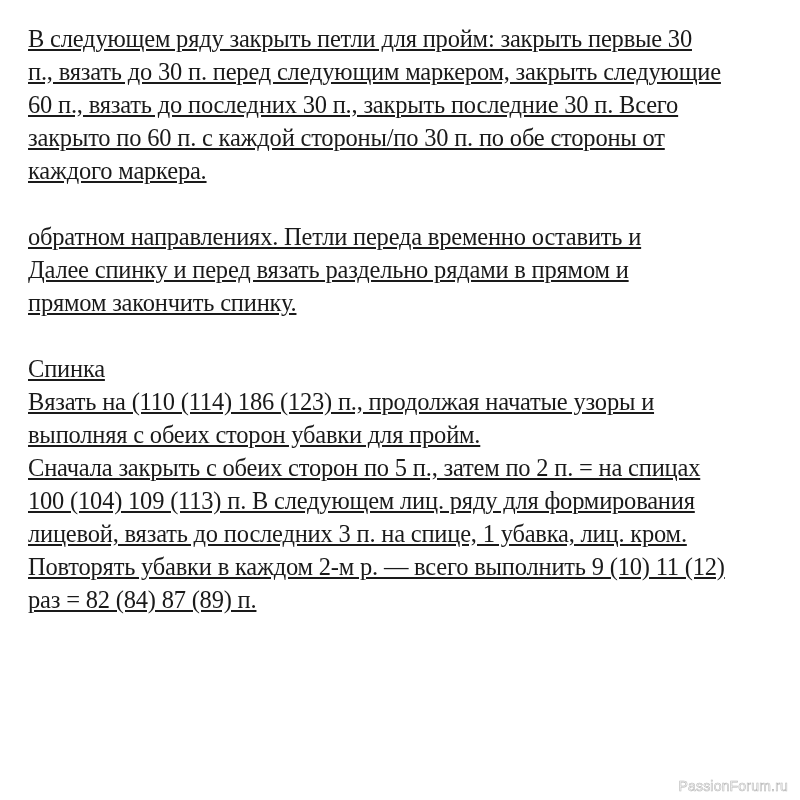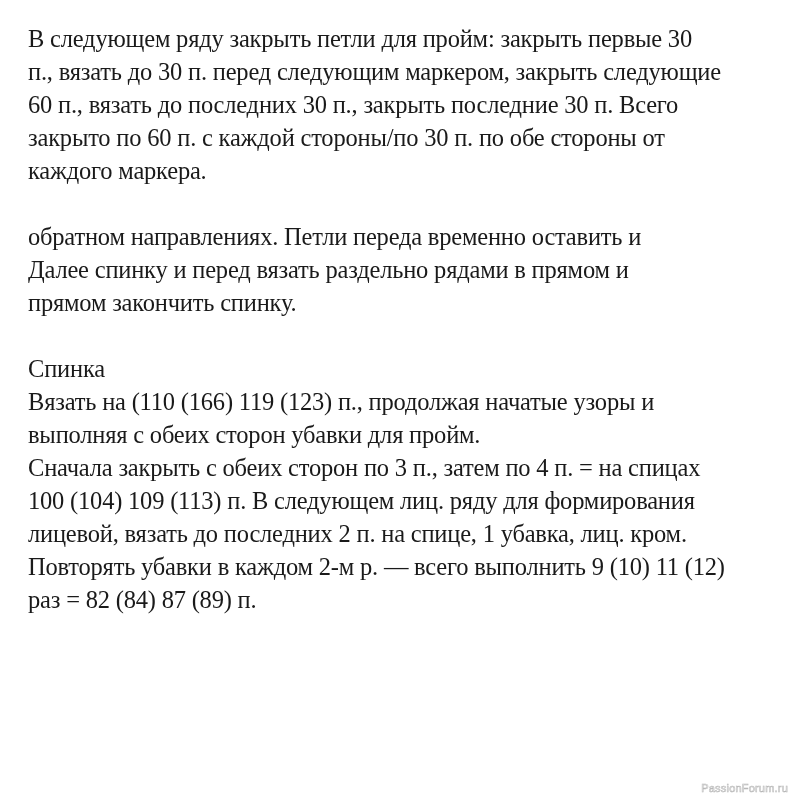--- a/index.html
+++ b/index.html
@@ -16,35 +16,36 @@
     .page {
       position: absolute;
       left: 28px;
       top: 22px;
       width: 760px;
       font-family: "Liberation Serif", "DejaVu Serif", serif;
       font-size: 24.5px;
       line-height: 33px;
       color: #1a1a1a;
       letter-spacing: -0.2px;
+      text-decoration: underline;
     }
     .line {
       display: block;
       white-space: nowrap;
     }
     .blank {
       display: block;
       height: 33px;
     }
     .watermark {
       position: absolute;
       right: 12px;
       bottom: 6px;
       font-family: "Liberation Sans", "DejaVu Sans", sans-serif;
-      font-size: 11px;
+      font-size: 14px;
       color: #ffffff;
       -webkit-text-stroke: 0.6px #b8b8b8;
       letter-spacing: 0.2px;
     }
   </style>
 </head>
 <body>
 
 <div class="page">
 
@@ -61,25 +62,25 @@
   <div>
     <span class="line">обратном направлениях. Петли переда временно оставить и</span>
     <span class="line">Далее спинку и перед вязать раздельно рядами в прямом и</span>
     <span class="line">прямом закончить спинку.</span>
   </div>
 
   <span class="blank"></span>
 
   <div>
     <span class="line">Спинка</span>
-    <span class="line">Вязать на (110 (166) 119 (123) п., продолжая начатые узоры и</span>
+    <span class="line">Вязать на (110 (114) 186 (123) п., продолжая начатые узоры и</span>
     <span class="line">выполняя с обеих сторон убавки для пройм.</span>
-    <span class="line">Сначала закрыть с обеих сторон по 3 п., затем по 4 п. = на спицах</span>
+    <span class="line">Сначала закрыть с обеих сторон по 5 п., затем по 2 п. = на спицах</span>
     <span class="line">100 (104) 109 (113) п. В следующем лиц. ряду для формирования</span>
-    <span class="line">лицевой, вязать до последних 2 п. на спице, 1 убавка, лиц. кром.</span>
+    <span class="line">лицевой, вязать до последних 3 п. на спице, 1 убавка, лиц. кром.</span>
     <span class="line">Повторять убавки в каждом 2-м р. — всего выполнить 9 (10) 11 (12)</span>
     <span class="line">раз = 82 (84) 87 (89) п.</span>
   </div>
 
   <span class="blank"></span>
 
 
 </div>
 
 <div class="watermark">PassionForum.ru</div>

